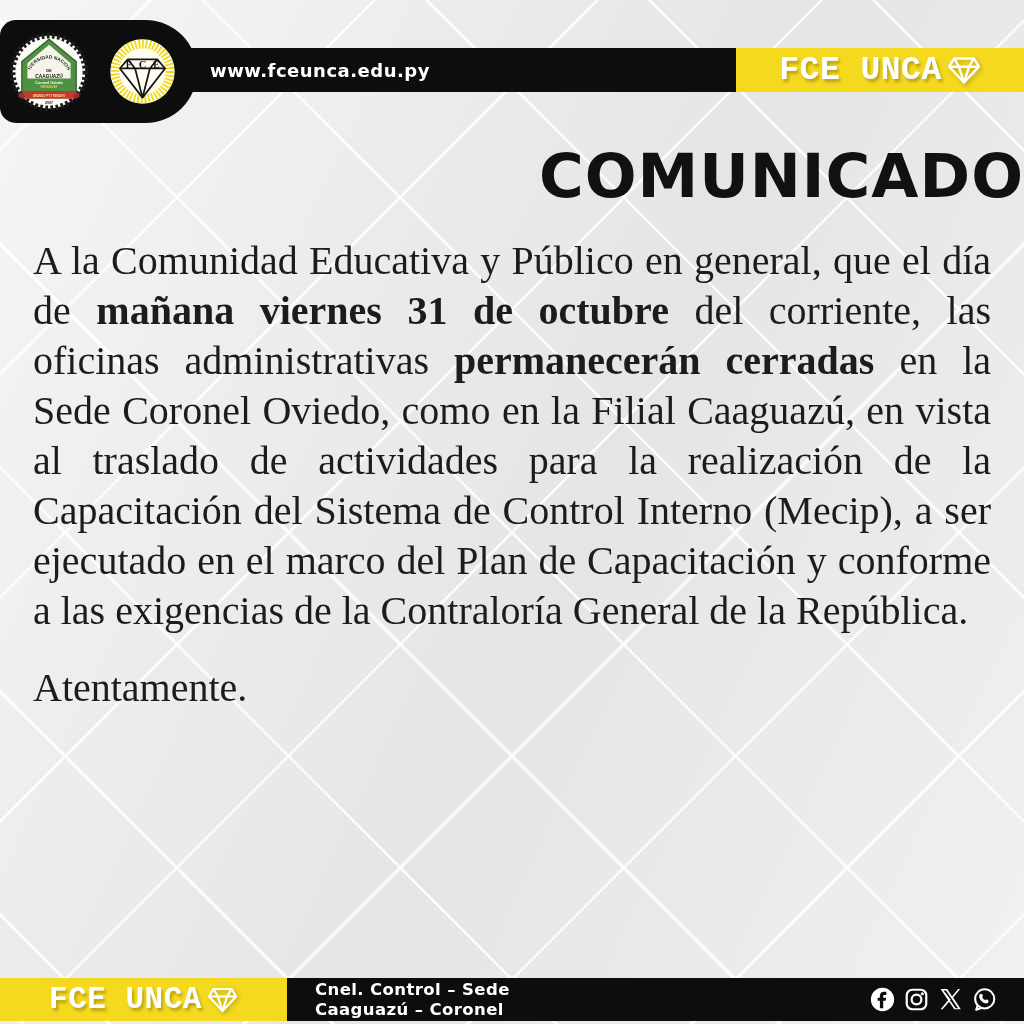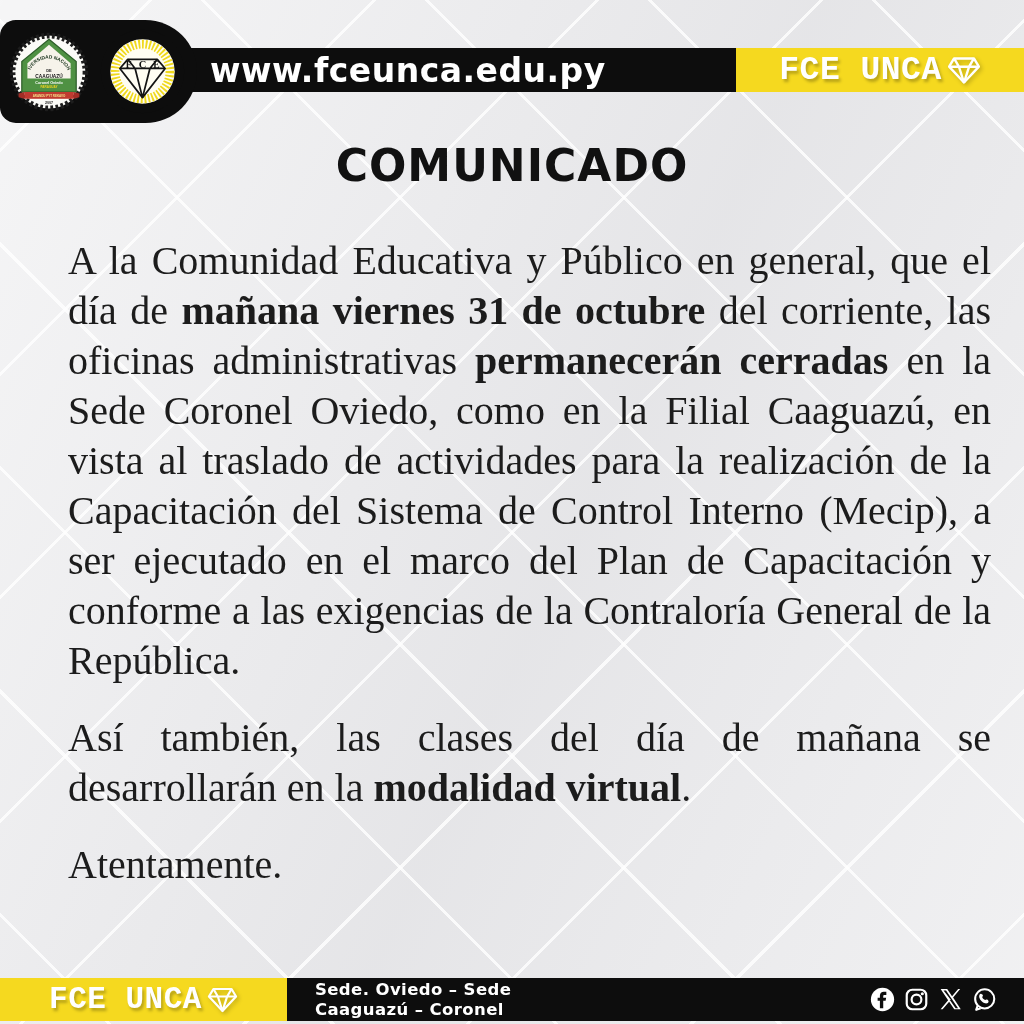--- a/index.html
+++ b/index.html
@@ -12,32 +12,32 @@
       repeating-linear-gradient(-45deg, transparent 0 76px, rgba(255,255,255,.8) 76px 79px, transparent 79px 158px),
       linear-gradient(115deg, rgba(255,255,255,.5), rgba(120,120,130,.06) 55%, rgba(255,255,255,.25));
   }
   
   .top-bar{position:absolute;left:0;top:48px;width:737px;height:44px;background:#0d0d0d;}
   .top-capsule{position:absolute;left:0;top:20px;width:197px;height:103px;background:#0d0d0d;
     border-radius:16px 52px 52px 16px;}
   .seal{position:absolute;left:9px;top:12px;width:80px;height:80px;}
   .fce-logo{position:absolute;left:99px;top:8px;width:87px;height:87px;}
   .site-url{position:absolute;left:210px;top:48px;height:44px;line-height:46px;color:#ffffff;
-    font-size:33px;font-weight:bold;letter-spacing:.5px;}
+    font-size:18px;font-weight:bold;letter-spacing:.5px;}
   .top-badge{position:absolute;left:736px;top:48px;width:288px;height:44px;background:#f5d91f;
     display:flex;align-items:center;justify-content:center;gap:5px;color:#ffffff;}
   .badge-text{font-size:33px;font-weight:bold;letter-spacing:.5px;
     text-shadow:2px 3px 3px rgba(0,0,0,.25);white-space:nowrap;font-family:Liberation Mono, monospace;}
   .gem{color:#ffffff;filter:drop-shadow(2px 2px 2px rgba(0,0,0,.22));}
   .top-badge .gem{width:34px;height:29px;}
   
-  .title{position:absolute;top:140px;left:0;width:100%;text-align:center;margin:0;
-    font-size:44px;font-weight:bold;letter-spacing:1px;color:#111111;}
+  .title{position:absolute;top:140px;left:0;width:100%;text-align:right;margin:0;
+    font-size:61px;font-weight:bold;letter-spacing:1px;color:#111111;}
   .body-text{position:absolute;top:236px;left:33px;right:33px;
-    font-family:"Liberation Serif",serif;font-size:40px;line-height:50px;color:#1c1c1c;margin-left:35px;}
+    font-family:"Liberation Serif",serif;font-size:40px;line-height:50px;color:#1c1c1c;}
   .body-text p{margin:0 0 27px;text-align:justify;}
   .body-text strong{font-weight:bold;}
   
   .footer-bar{position:absolute;left:0;top:978px;width:1024px;height:43px;background:#0d0d0d;}
   .footer-badge{position:absolute;left:0;top:978px;width:287px;height:43px;background:#f5d91f;
     display:flex;align-items:center;justify-content:center;gap:5px;color:#ffffff;}
   .footer-badge .badge-text{font-size:31px;}
   .footer-badge .gem{width:31px;height:26px;}
   .footer-location{position:absolute;left:315px;top:980px;color:#ffffff;
     font-size:16.5px;font-weight:bold;line-height:19.5px;letter-spacing:.4px;}
@@ -106,35 +106,34 @@
     <span class="badge-text">FCE UNCA</span>
     <svg class="gem" viewBox="0 0 24 20">
         <use href="#gem"></use>
       </svg>
   </div>
 
   <h1 class="title">COMUNICADO</h1>
 
   <div class="body-text">
       <p><span>A la Comunidad Educativa y Público en general, que el día de </span><strong>mañana viernes 31 de octubre</strong><span> del corriente, las oficinas administrativas </span><strong>permanecerán cerradas</strong><span> en la Sede Coronel Oviedo, como en la Filial Caaguazú, en vista al traslado de actividades para la realización de la Capacitación del Sistema de Control Interno (Mecip), a ser ejecutado en el marco del Plan de Capacitación y conforme a las exigencias de la Contraloría General de la República.</span></p>
-      <p><span>Así también, las clases del día de mañana se desarrollarán en la </span><strong>modalidad virtual</strong><span>.</span></p>
       <p><span>Atentamente.</span></p>
     </div>
 
   <div class="footer-bar"></div>
 
   <div class="footer-badge">
     <span class="badge-text">FCE UNCA</span>
     <svg class="gem" viewBox="0 0 24 20">
         <use href="#gem"></use>
       </svg>
   </div>
 
   <div class="footer-location">
-    <div>Sede. Oviedo – Sede</div>
+    <div>Cnel. Control – Sede</div>
     <div>Caaguazú – Coronel</div>
   </div>
 
   <div class="social">
     <svg viewBox="0 0 26 26">
       <circle cx="13" cy="13" r="11.2" fill="#ffffff"></circle>
       <path fill="#0d0d0d" d="M14.6 8.7h2.1V5.5h-2.4c-2.3 0-3.8 1.5-3.8 3.8v2H8.3v3h2.2v7.2h3.2v-7.2h2.3l.5-3h-2.8V9.6c0-.6.3-.9.9-.9z"></path>
     </svg>
     <svg viewBox="0 0 26 26">
       <g fill="none" stroke="#ffffff" stroke-width="2.1">

